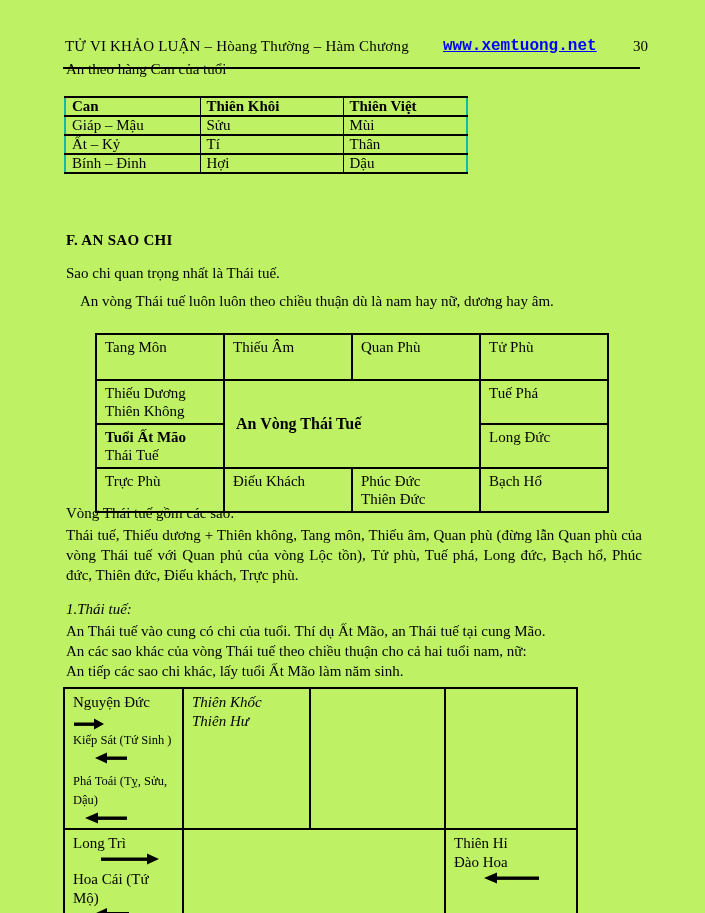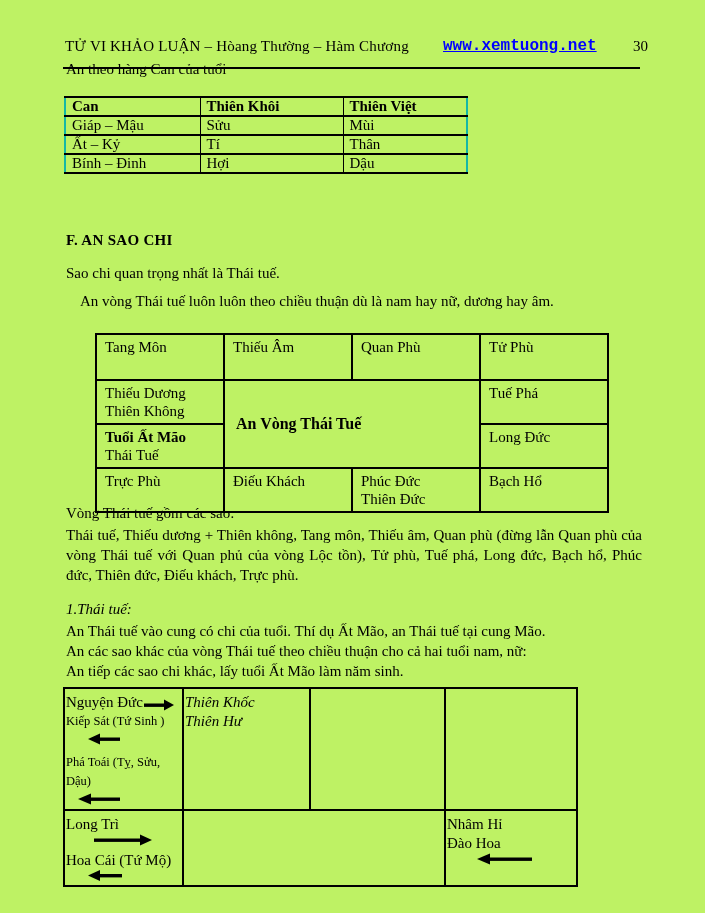--- a/index.html
+++ b/index.html
@@ -57,21 +57,21 @@
   
   .vong-line1 { top:505px; left:66px; }
   .vong-body  { top:525px; left:66px; width:576px; text-align:justify; line-height:20px; }
 
   
   .tt-head  { top:601px; left:66px; font-style:italic; }
   .tt-lines { top:621px; left:66px; line-height:20px; }
 
   
   .table3 { top:687px; left:63px; }
-  .table3 td { padding:4px 1px; font-size:15px; line-height:19px; border-width:2px; }
+  .table3 td { padding:4px 8px; font-size:15px; line-height:19px; border-width:2px; }
   .table3 .ra td { height:80px; }
   .table3 .rb td { height:56px; }
   .small-cell { font-size:13px; line-height:15px; }
   .small-note { font-size:12.5px; }
   .gap6 { height:8px; }
   .gap4 { height:5px; }
 
   .arr { display:inline-block; line-height:0; }
   .arr svg { display:block; }
   .arr-inline { position:relative; top:4px; margin-left:1px; }
@@ -213,21 +213,21 @@
         <div>Hoa Cái (Tứ Mộ)</div>
         <span class="arr arr-block ml20">
               <svg width="34" height="11" viewBox="0 0 34 11">
                 <polygon points="12,0 0,5.5 12,11" fill="#000"></polygon>
                 <rect x="10" y="4" width="24" height="3.4" fill="#000"></rect>
               </svg>
             </span>
       </td>
       <td colspan="2"></td>
       <td>
-        <div>Nhâm Hỉ</div>
+        <div>Thiên Hỉ</div>
         <div>Đào Hoa</div>
         <span class="arr arr-block ml30">
               <svg width="55" height="12" viewBox="0 0 55 12">
                 <polygon points="13,0.5 0,6 13,11.5" fill="#000"></polygon>
                 <rect x="11" y="4.5" width="44" height="3.4" fill="#000"></rect>
               </svg>
             </span>
       </td>
     </tr>
   </tbody>

